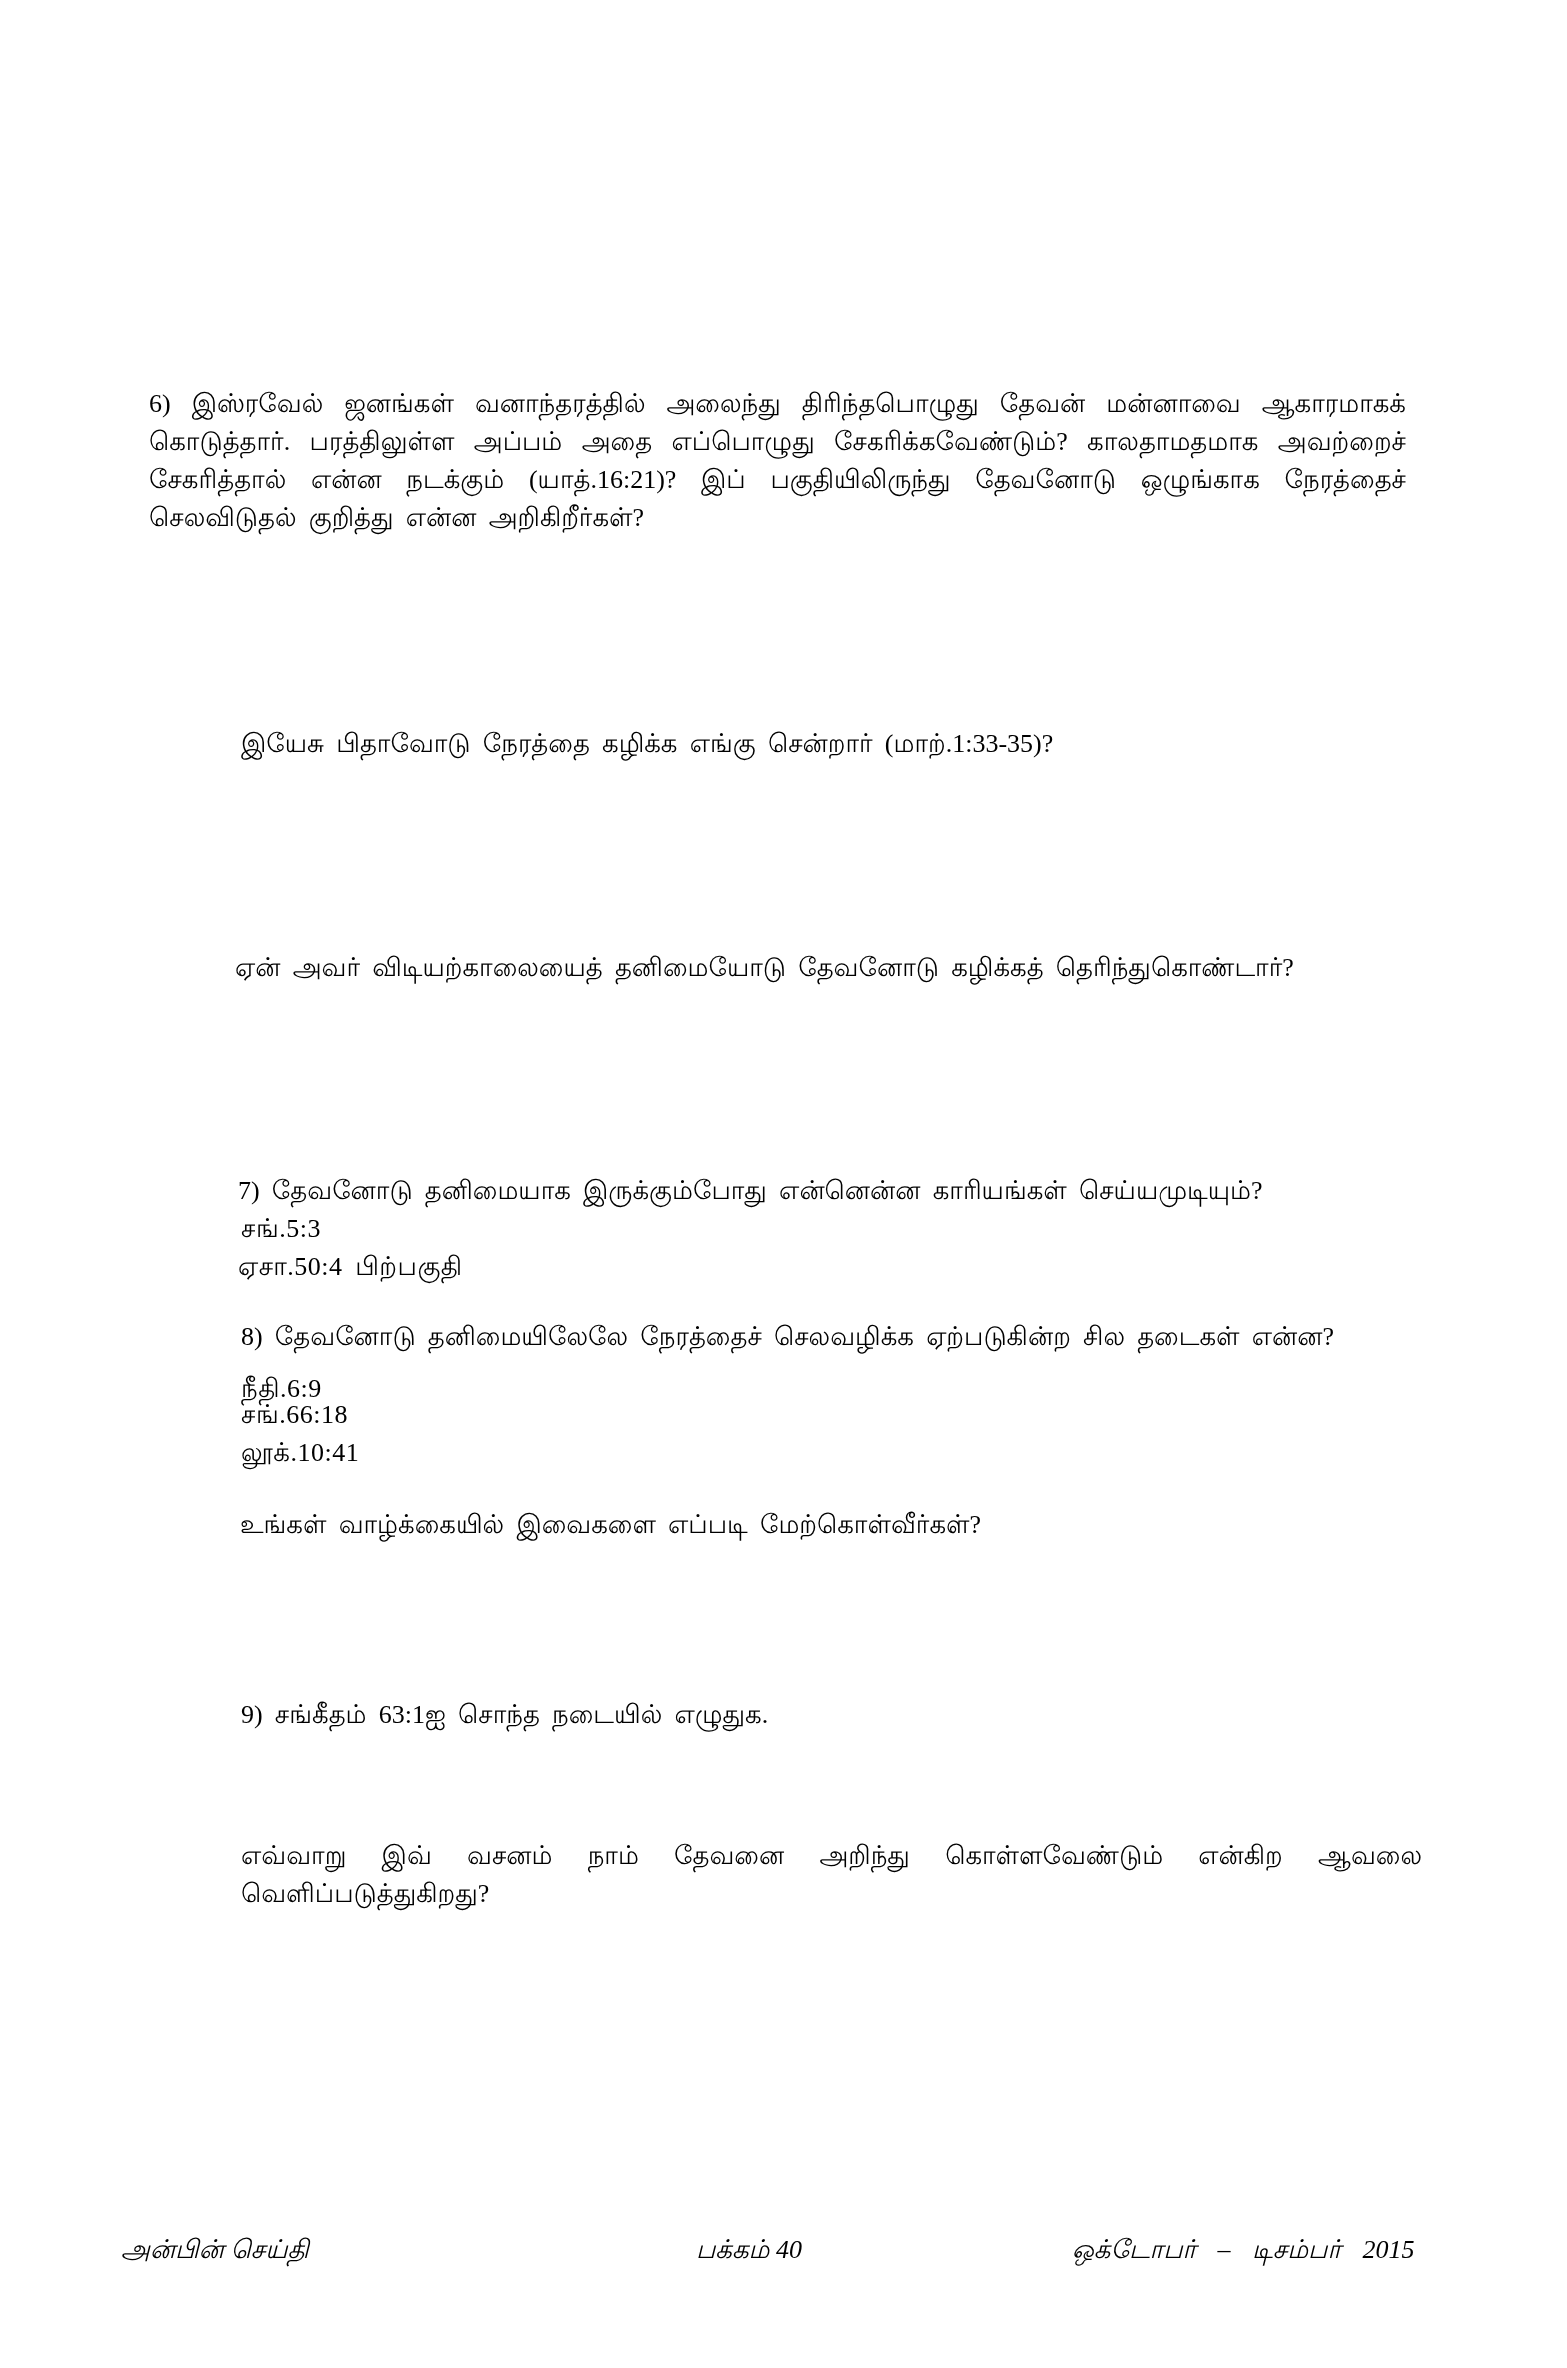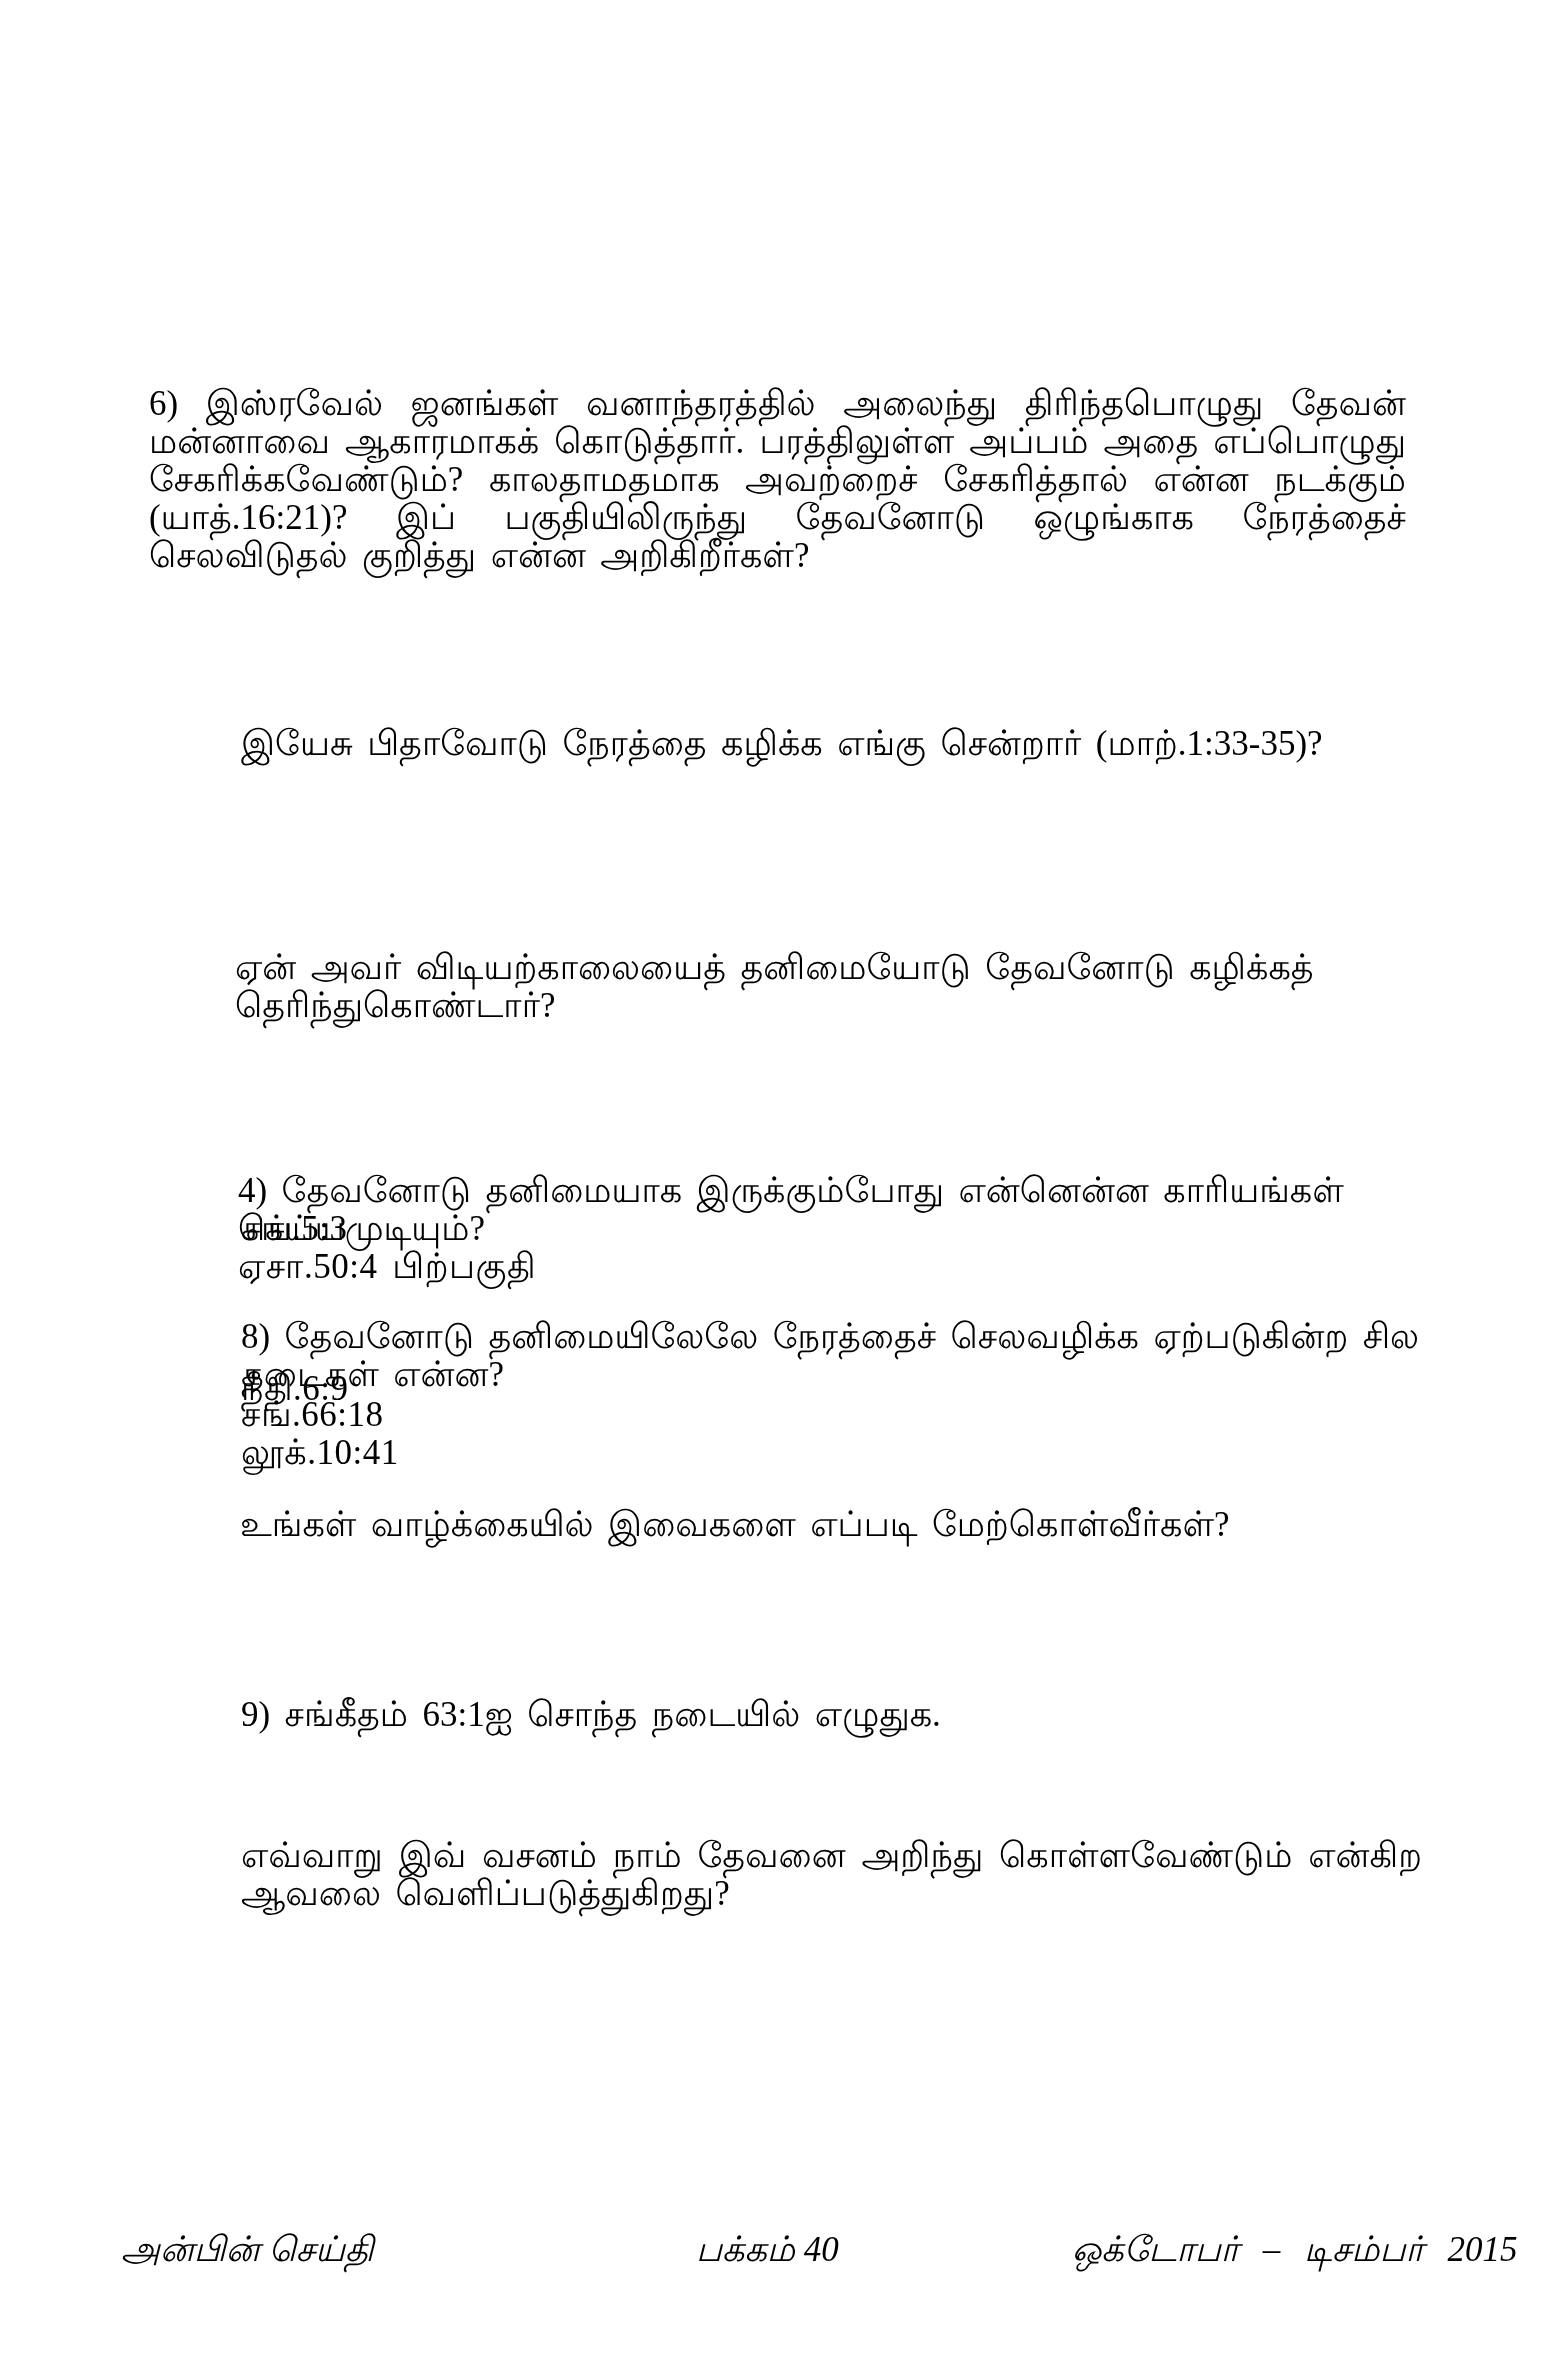--- a/index.html
+++ b/index.html
@@ -7,21 +7,21 @@
     padding: 0;
     background: #ffffff;
   }
   .page {
     position: relative;
     width: 1567px;
     height: 2368px;
     background: #ffffff;
     color: #000000;
     font-family: "Liberation Serif", serif;
-    font-size: 35px;
+    font-size: 26px;
     line-height: 38px;
     overflow: hidden;
   }
   .block {
     position: absolute;
     word-spacing: 5.7px;
     white-space: normal;
   }
   .justify {
     text-align: justify;
@@ -42,21 +42,21 @@
 <body>
 
 <div class="page">
 
   <div class="block justify" style="top:385px; left:149px; width:1257px;">6) இஸ்ரவேல் ஜனங்கள் வனாந்தரத்தில் அலைந்து திரிந்தபொழுது தேவன் மன்னாவை ஆகாரமாகக் கொடுத்தார். பரத்திலுள்ள அப்பம் அதை எப்பொழுது சேகரிக்கவேண்டும்? காலதாமதமாக அவற்றைச் சேகரித்தால் என்ன நடக்கும் (யாத்.16:21)? இப் பகுதியிலிருந்து தேவனோடு ஒழுங்காக நேரத்தைச் செலவிடுதல் குறித்து என்ன அறிகிறீர்கள்?</div>
 
   <div class="block" style="top:725px; left:241px; width:1179px;">இயேசு பிதாவோடு நேரத்தை கழிக்க எங்கு சென்றார் (மாற்.1:33-35)?</div>
 
   <div class="block" style="top:949px; left:235px; width:1185px;">ஏன் அவர் விடியற்காலையைத் தனிமையோடு தேவனோடு கழிக்கத் தெரிந்துகொண்டார்?</div>
 
-  <div class="block" style="top:1172px; left:238px; width:1182px;">4) தேவனோடு தனிமையாக இருக்கும்போது என்னென்ன காரியங்கள் செய்யமுடியும்?</div>
+  <div class="block" style="top:1172px; left:238px; width:1182px;">7) தேவனோடு தனிமையாக இருக்கும்போது என்னென்ன காரியங்கள் செய்யமுடியும்?</div>
   <div class="block refline" style="top:1210px; left:241px; width:571px;">சங்.5:3</div>
   <div class="block refline" style="top:1248px; left:238px; width:571px;">ஏசா.50:4 பிற்பகுதி</div>
 
   <div class="block" style="top:1318px; left:241px; width:1179px;font-family:Liberation Serif, serif;">8) தேவனோடு தனிமையிலேலே நேரத்தைச் செலவழிக்க ஏற்படுகின்ற சில தடைகள் என்ன?</div>
   <div class="block refline" style="top:1358px; left:241px; width:571px;margin-top:12px;">நீதி.6:9</div>
   <div class="block refline" style="top:1396px; left:241px; width:571px;">சங்.66:18</div>
   <div class="block refline" style="top:1434px; left:241px; width:571px;">லூக்.10:41</div>
 
   <div class="block" style="top:1506px; left:240px; width:1180px;">உங்கள் வாழ்க்கையில் இவைகளை எப்படி மேற்கொள்வீர்கள்?</div>
 

